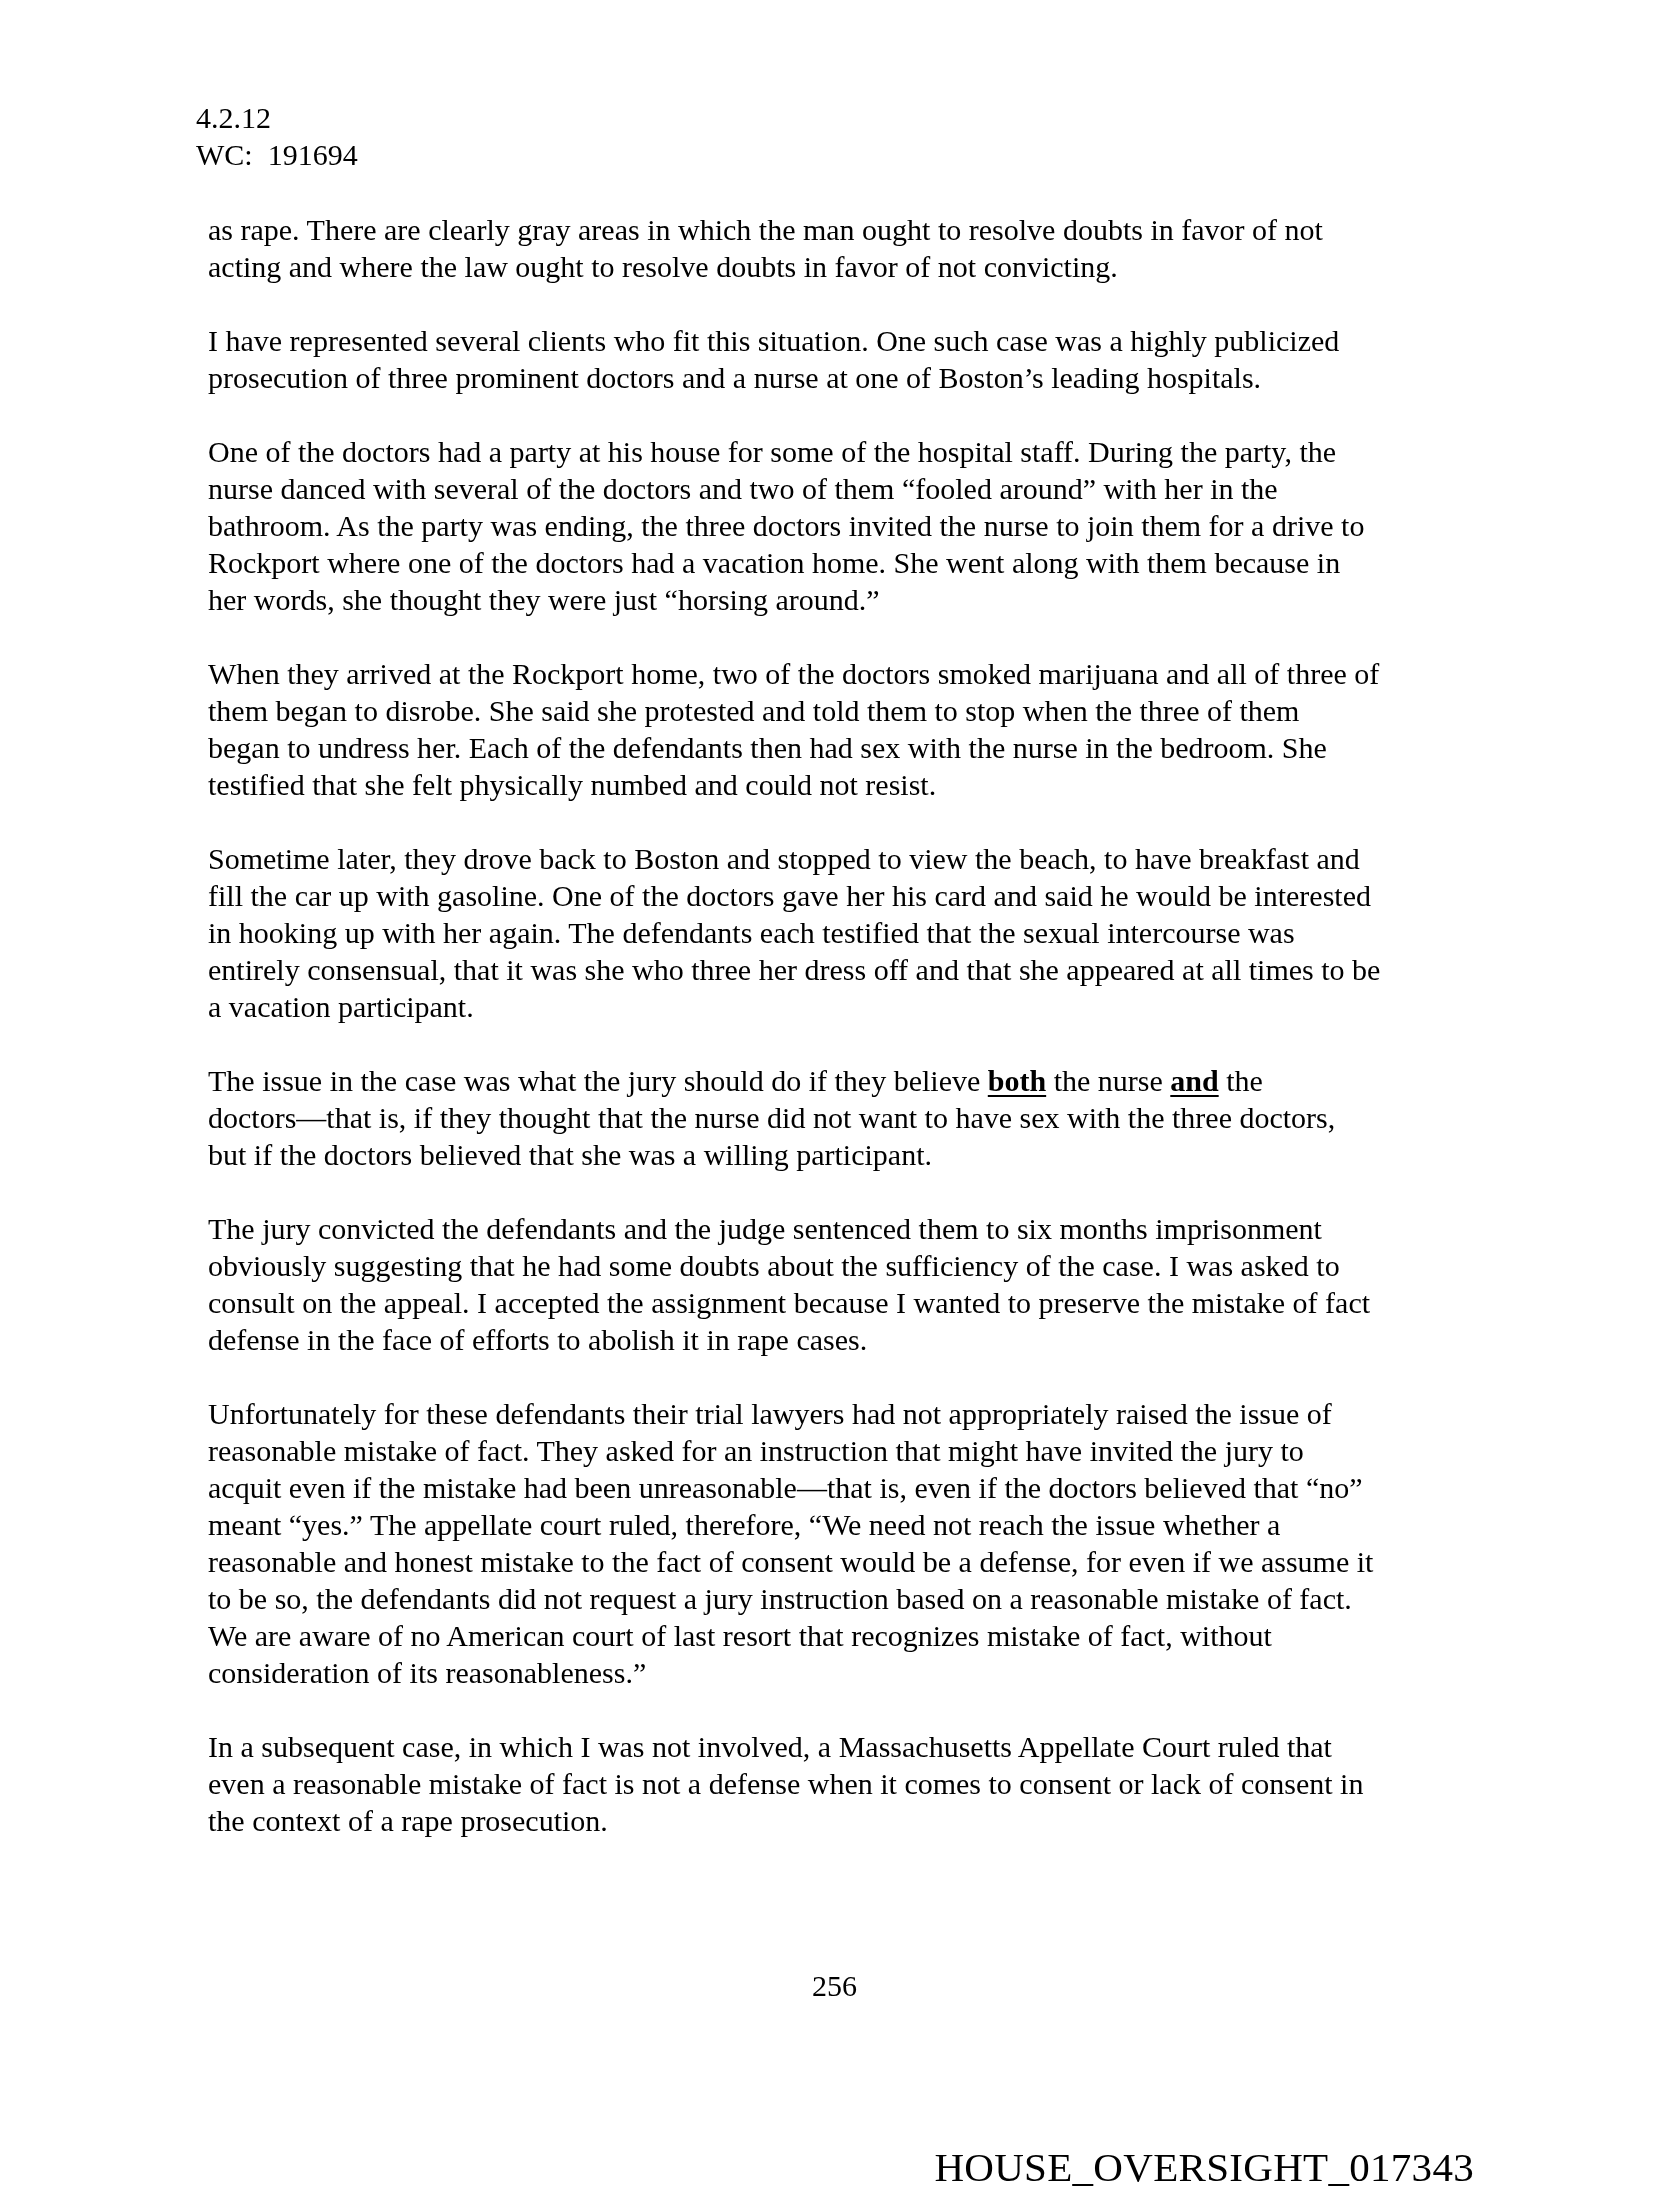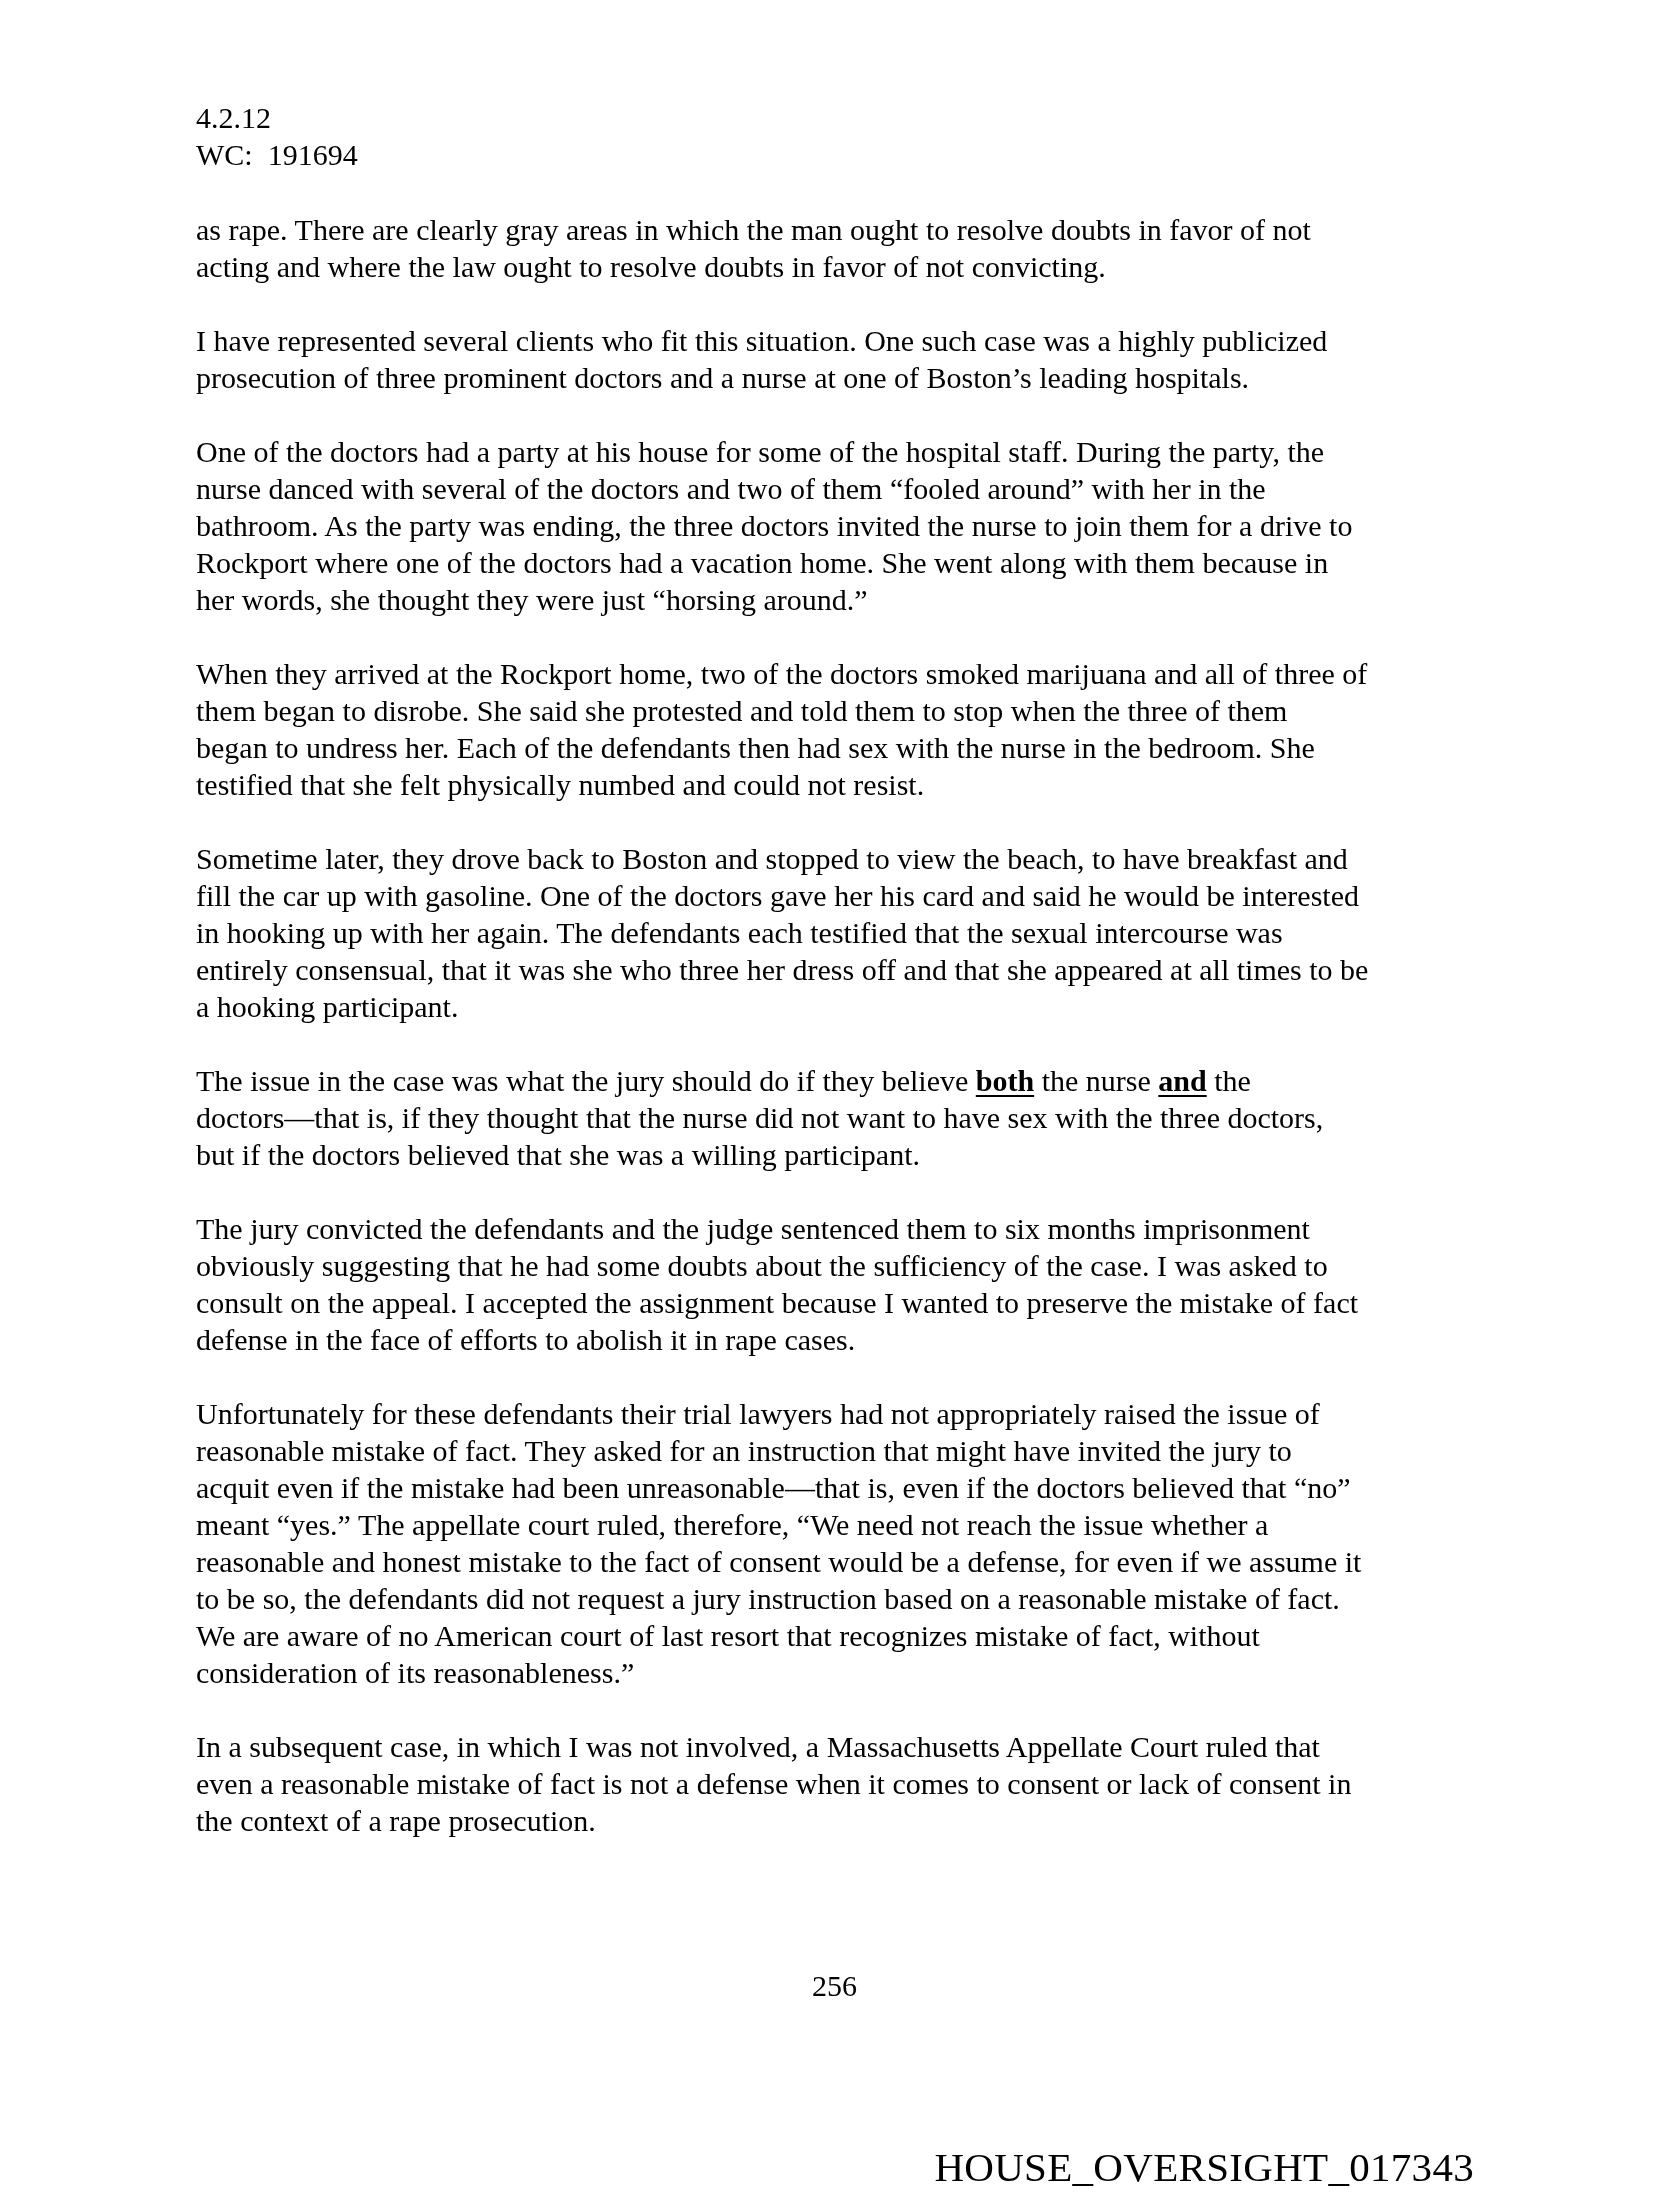--- a/index.html
+++ b/index.html
@@ -31,21 +31,21 @@
     .header div { white-space: pre; }
     .body {
       position: absolute;
       left: 196px;
       top: 211px;
       width: 1283px;
       font-size: 30px;
       line-height: 37px;
     }
     .para {
-      margin: 0 0 37px 0;
+      margin: 0 0 37px 12px;
     }
     .para span.line {
       display: block;
       white-space: nowrap;
     }
     .u { text-decoration: underline; text-underline-offset: 3.9px; text-decoration-thickness: 2px; font-weight: bold; }
     .page-number {
       position: absolute;
       left: 0;
       width: 1669px;
@@ -99,21 +99,21 @@
       <span class="line">them began to disrobe.  She said she protested and told them to stop when the three of them</span>
       <span class="line">began to undress her.  Each of the defendants then had sex with the nurse in the bedroom.  She</span>
       <span class="line">testified that she felt physically numbed and could not resist.</span>
     </p>
 
     <p class="para">
       <span class="line">Sometime later, they drove back to Boston and stopped to view the beach, to have breakfast and</span>
       <span class="line">fill the car up with gasoline.  One of the doctors gave her his card and said he would be interested</span>
       <span class="line">in hooking up with her again.  The defendants each testified that the sexual intercourse was</span>
       <span class="line">entirely consensual, that it was she who three her dress off and that she appeared at all times to be</span>
-      <span class="line">a hooking participant.</span>
+      <span class="line">a vacation participant.</span>
     </p>
 
     <p class="para">
       <span class="line"><span>The issue in the case was what the jury should do if they believe </span><span class="u">both</span><span> the nurse </span><span class="u">and</span><span> the</span></span>
       <span class="line">doctors—that is, if they thought that the nurse did not want to have sex with the three doctors,</span>
       <span class="line">but if the doctors believed that she was a willing participant.</span>
     </p>
 
     <p class="para">
       <span class="line">The jury convicted the defendants and the judge sentenced them to six months imprisonment</span>

